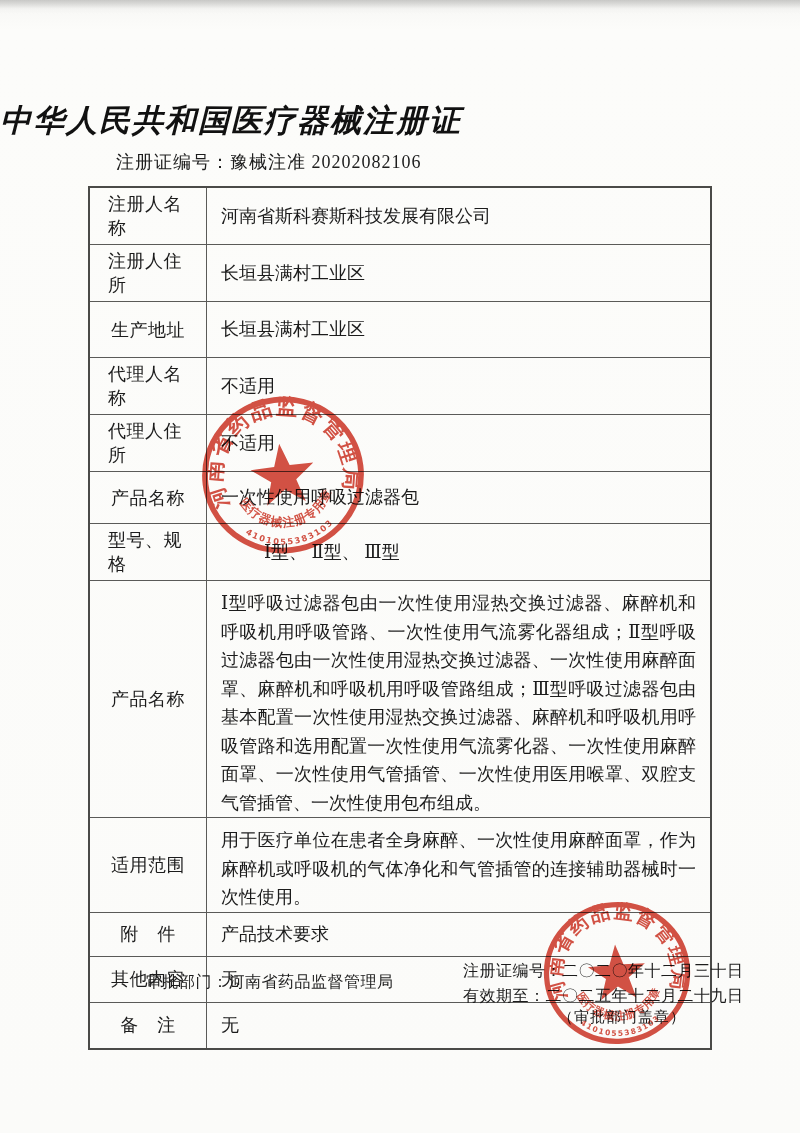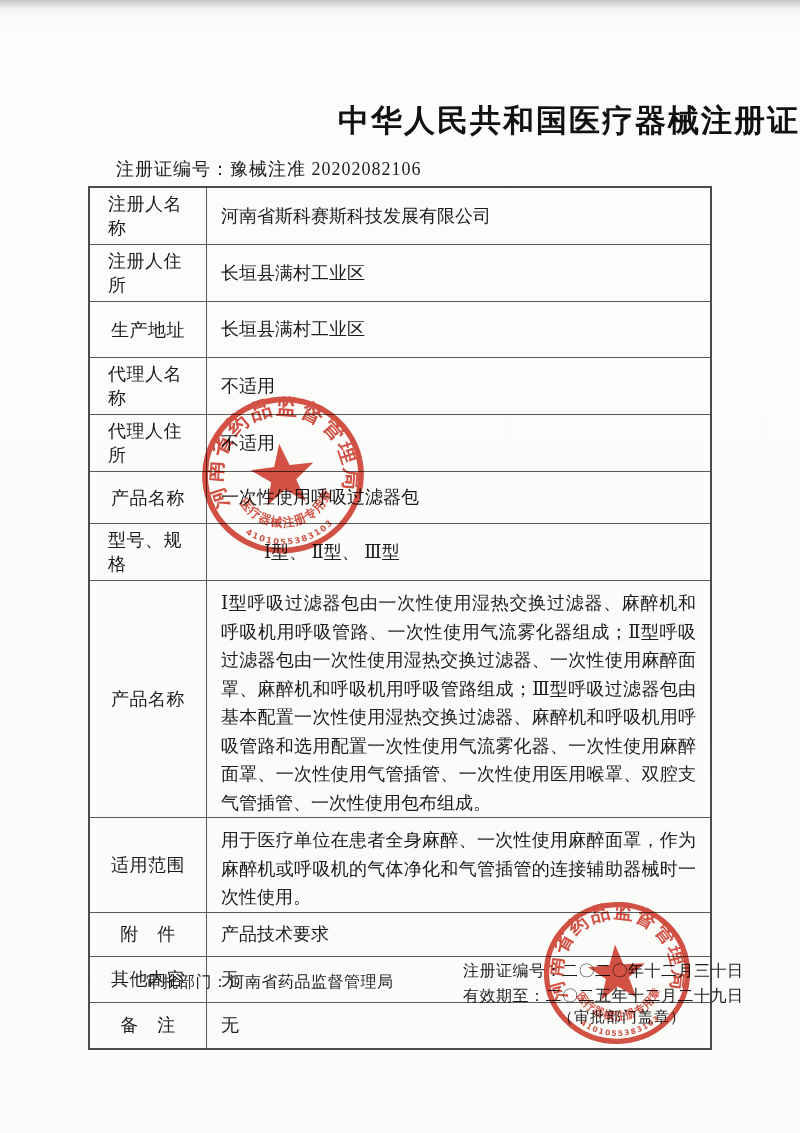--- a/index.html
+++ b/index.html
@@ -15,27 +15,28 @@
   .page {
     position: absolute; inset: 0;
     background: linear-gradient(180deg, #e9e9e7 0px, #f8f8f6 10px, #fcfcfa 30px, #fbfbf9 100%);
   }
   .scan-edge {
     position: absolute; top: 0; left: 0; width: 100%; height: 14px;
     background: linear-gradient(180deg, rgba(160,160,158,0.45), rgba(220,220,218,0.15) 60%, transparent);
   }
   .title {
     position: absolute; top: 100px; left: 0; width: 100%;
-    text-align: right;
+    text-align: left;
     font-size: 31px; font-weight: bold; letter-spacing: 2px;
     color: #111;
+    font-style: italic;
   }
   .cert-no {
     position: absolute; top: 150px; left: 116px;
-    font-size: 18px; letter-spacing: 1px; margin-top: 7px;
+    font-size: 18px; letter-spacing: 1px;
   }
   .cert-no .num { font-family: "Liberation Serif", "DejaVu Serif", serif; }
 
   .cert-table {
     position: absolute; top: 186px; left: 88px; width: 624px;
     border: 2px solid #4a4a48;
     background: transparent;
   }
   .row { display: flex; border-top: 1px solid #5a5a58; }
   .row:first-child { border-top: none; }

